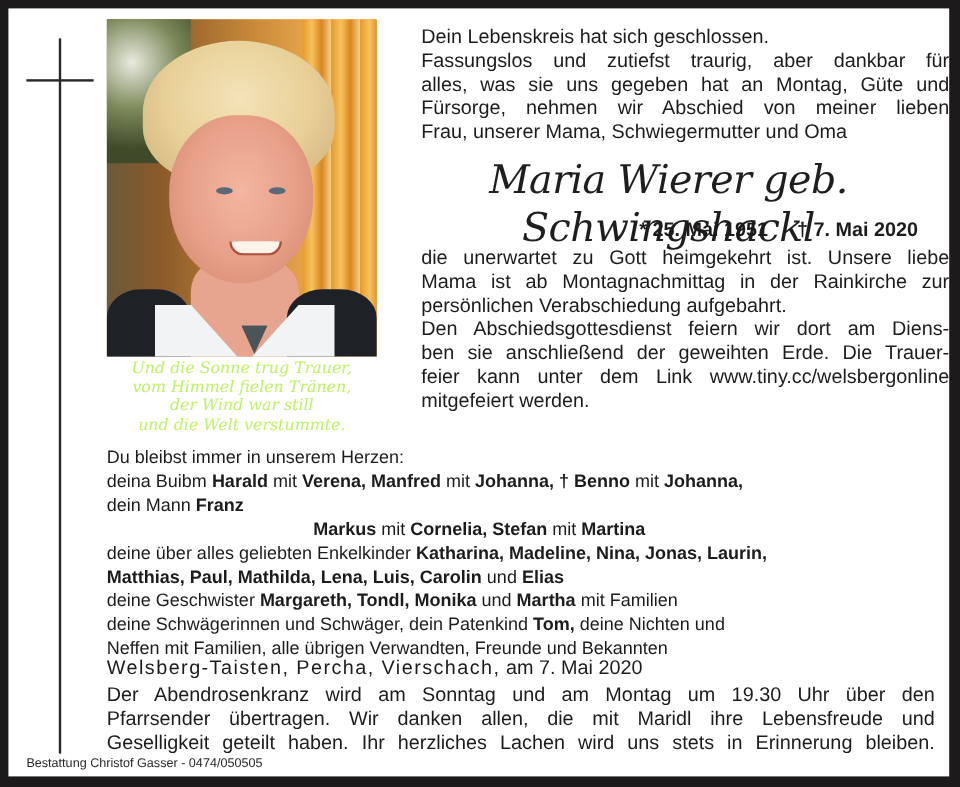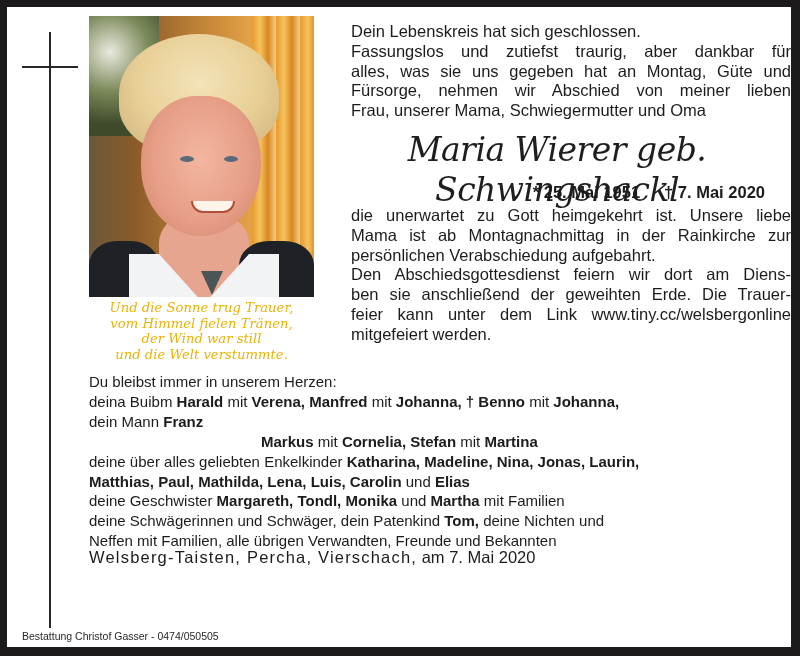--- a/index.html
+++ b/index.html
@@ -67,21 +67,21 @@
     position: absolute; left: 40px; top: 238px; width: 150px; height: 50px;
     background: #f2f3f5; clip-path: polygon(0 0, 20% 0, 50% 100%, 80% 0, 100% 0, 100% 100%, 0 100%);
   }
   .photo .pendant {
     position: absolute; left: 112px; top: 255px; width: 22px; height: 24px;
     background: #4a5558; clip-path: polygon(0 0, 100% 0, 50% 100%);
   }
   .poem {
     position: absolute; left: 89px; top: 300px; width: 225px;
     font-family: "DejaVu Serif", serif; font-style: italic;
-    font-size: 13.2px; line-height: 15.5px; text-align: center; color: #eab308;
+    font-size: 13.2px; line-height: 15.5px; text-align: center; color: #bef264;
   }
   .poem div { white-space: nowrap; }
   .col {
     position: absolute; left: 337px; width: 440px;
     font-size: 16.5px; line-height: 19.8px;
   }
   .justify { text-align: justify; text-align-last: left; margin-left: 14px; }
   .justify div { text-align: justify; text-align-last: justify; }
   .justify div.last { text-align-last: left; }
   .intro { top: 22px; }
@@ -200,15 +200,18 @@
     <span>deine Schwägerinnen und Schwäger, dein Patenkind </span><b>Tom,</b><span> deine Nichten und</span>
   </div>
   <div>Neffen mit Familien, alle übrigen Verwandten, Freunde und Bekannten</div>
 </div>
 
 <div class="place">
   <span>Welsberg-Taisten, Percha, Vierschach,</span><span class="am"> am 7. Mai 2020</span>
 </div>
 
 <div class="closing">
+  <div>Der Abendrosenkranz wird am Sonntag und am Montag um 19.30 Uhr über den</div>
+  <div>Pfarrsender übertragen. Wir danken allen, die mit Maridl ihre Lebensfreude und</div>
+  <div>Geselligkeit geteilt haben. Ihr herzliches Lachen wird uns stets in Erinnerung bleiben.</div>
 </div>
 
 <div class="undertaker">Bestattung Christof Gasser - 0474/050505</div>
 
 </body></html>

